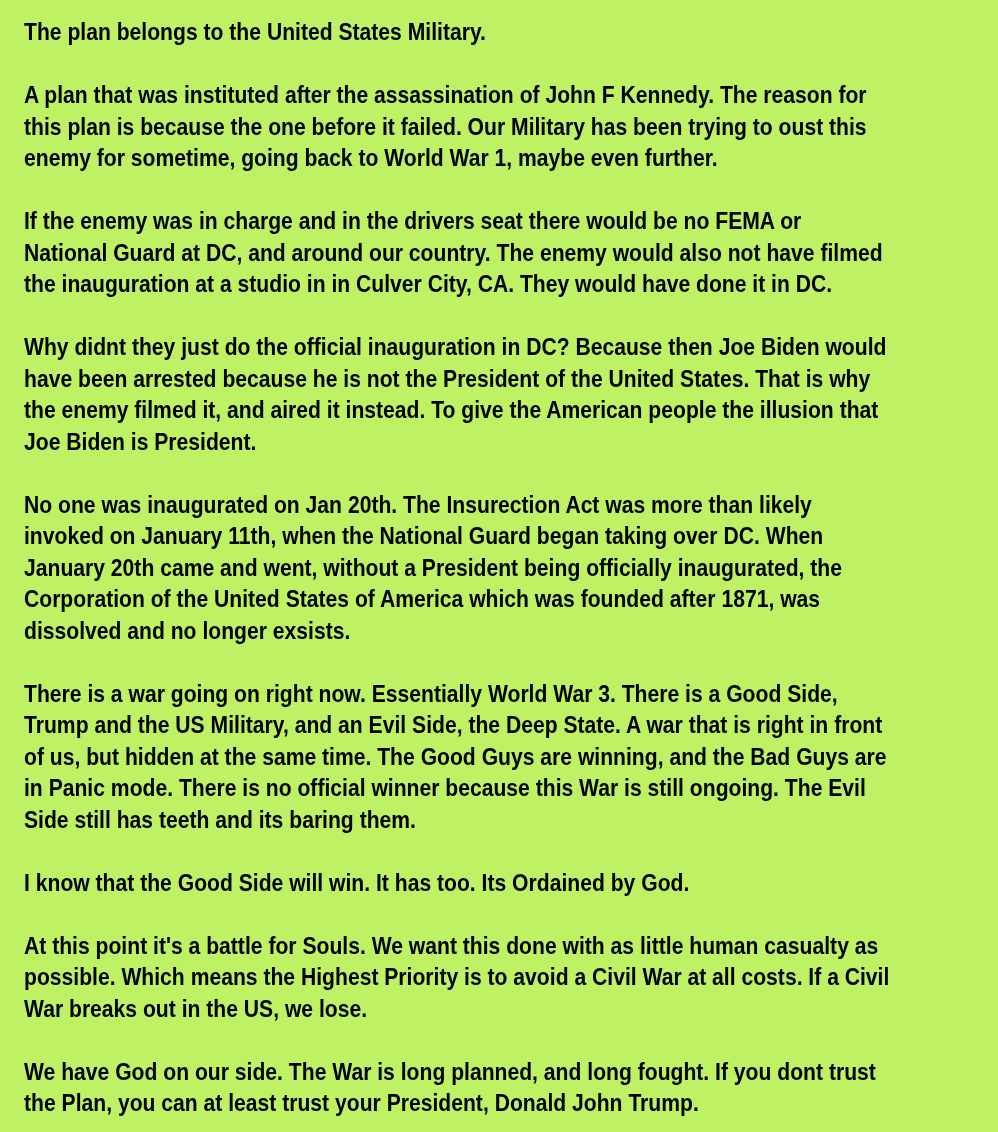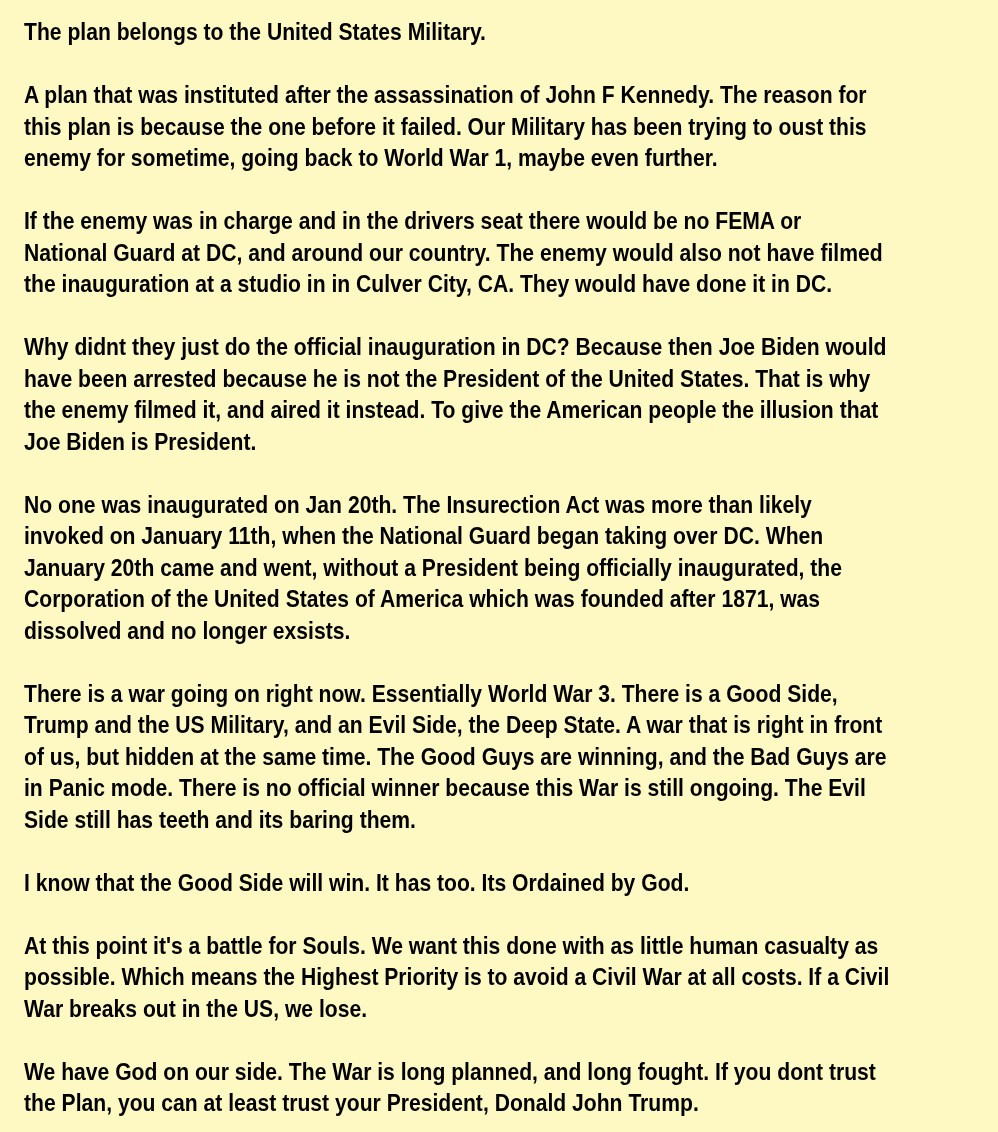--- a/index.html
+++ b/index.html
@@ -10,21 +10,21 @@
   body {
     width: 998px;
     height: 1132px;
     overflow: hidden;
   }
   .page {
     box-sizing: border-box;
     width: 998px;
     height: 1132px;
     padding: 16px 0 0 24px;
-    background: #fef9c3;
+    background: #bef264;
   }
   .text-block {
     
     width: 1107px;
     transform: scaleX(0.88);
     transform-origin: 0 0;
   }
   .text-block p {
     margin: 0 0 31.5px 0;
     font-family: "Liberation Sans", sans-serif;

